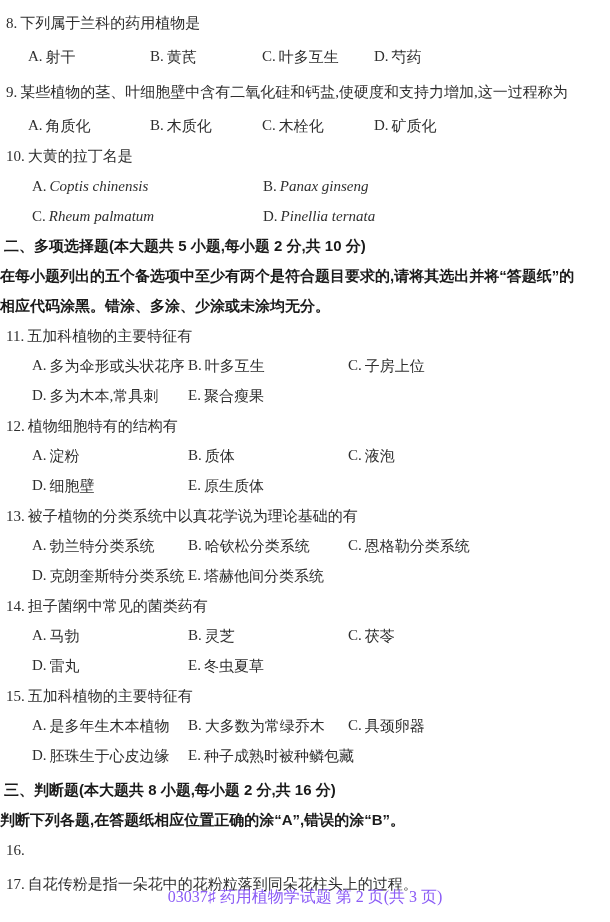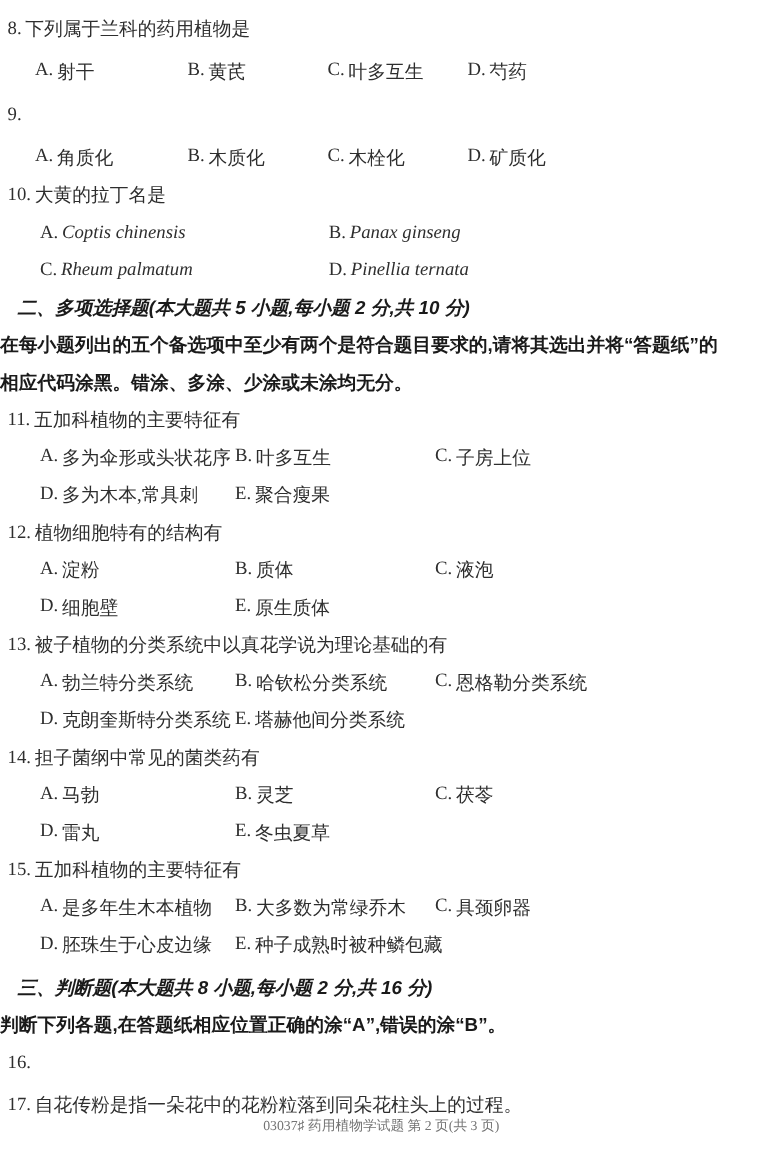--- a/index.html
+++ b/index.html
@@ -36,32 +36,32 @@
   .m2 { width: 160px; }
   
   .l1 { width: 231px; }
   .latin .t { font-style: italic; }
   .boldline {
     font-family: "Liberation Sans", "DejaVu Sans", sans-serif;
     font-weight: bold;
     color: #1a1a1a;
     font-size: 15px;
   }
-  .sec { padding-left: 14px; font-style: italic; }
+  .sec { padding-left: 4px; }
   .instr { }
   .mt4 { margin-top: 4px; }
   .mt5 { margin-top: 5px; }
   .footer {
     position: absolute;
     left: 0;
     bottom: 14px;
     width: 100%;
     text-align: center;
-    font-size: 11px;
-    color: #737373;
+    font-size: 16px;
+    color: #8b5cf6;
   }
 </style>
 </head>
 <body>
 
 <div class="page">
 
   <div class="line stem">
     <span class="qnum">8.</span>
       <span>下列属于兰科的药用植物是</span>
@@ -80,20 +80,21 @@
         <span class="t">叶多互生</span>
       </span>
     <span class="opt">
         <span class="k">D.</span>
         <span class="t">芍药</span>
       </span>
   </div>
 
   <div class="line stem mt5">
     <span class="qnum">9.</span>
+      <span>某些植物的茎、叶细胞壁中含有二氧化硅和钙盐,使硬度和支持力增加,这一过程称为</span>
   </div>
   <div class="line optrow mt4">
     <span class="opt c1">
         <span class="k">A.</span>
         <span class="t">角质化</span>
       </span>
     <span class="opt c2">
         <span class="k">B.</span>
         <span class="t">木质化</span>
       </span>

